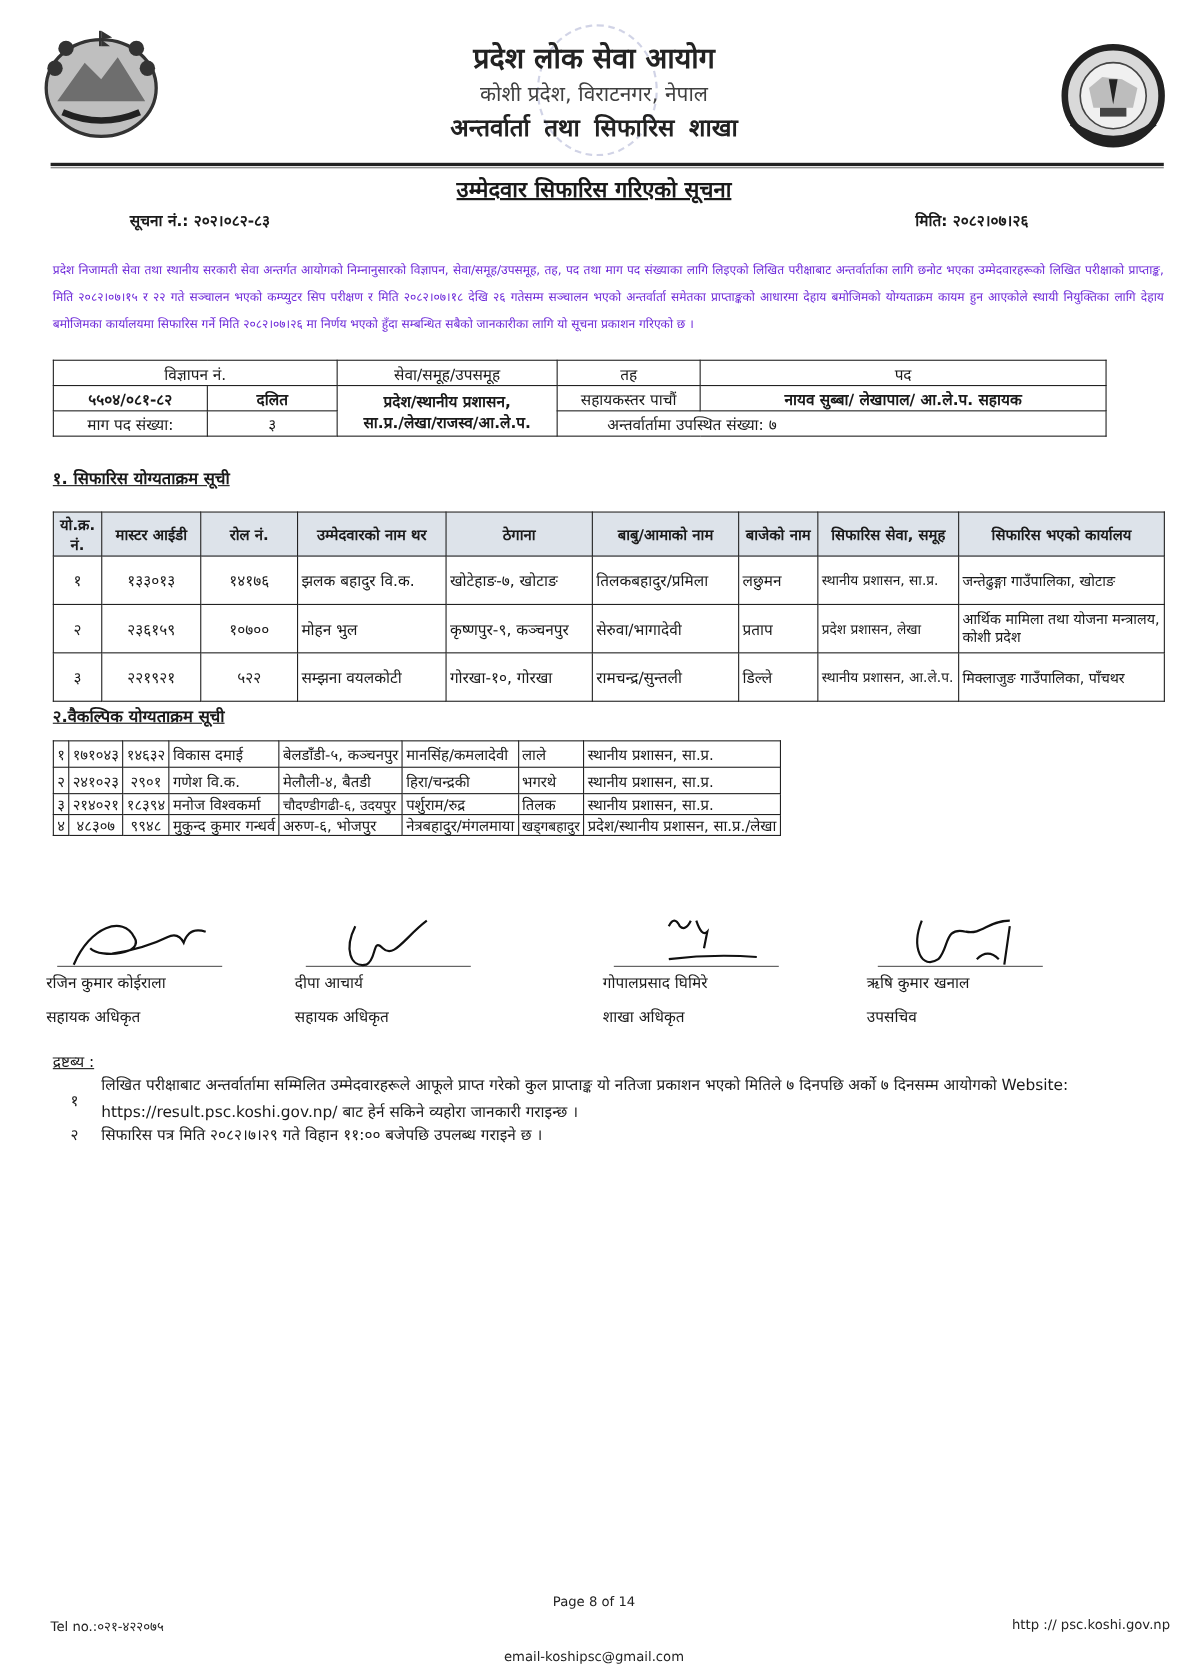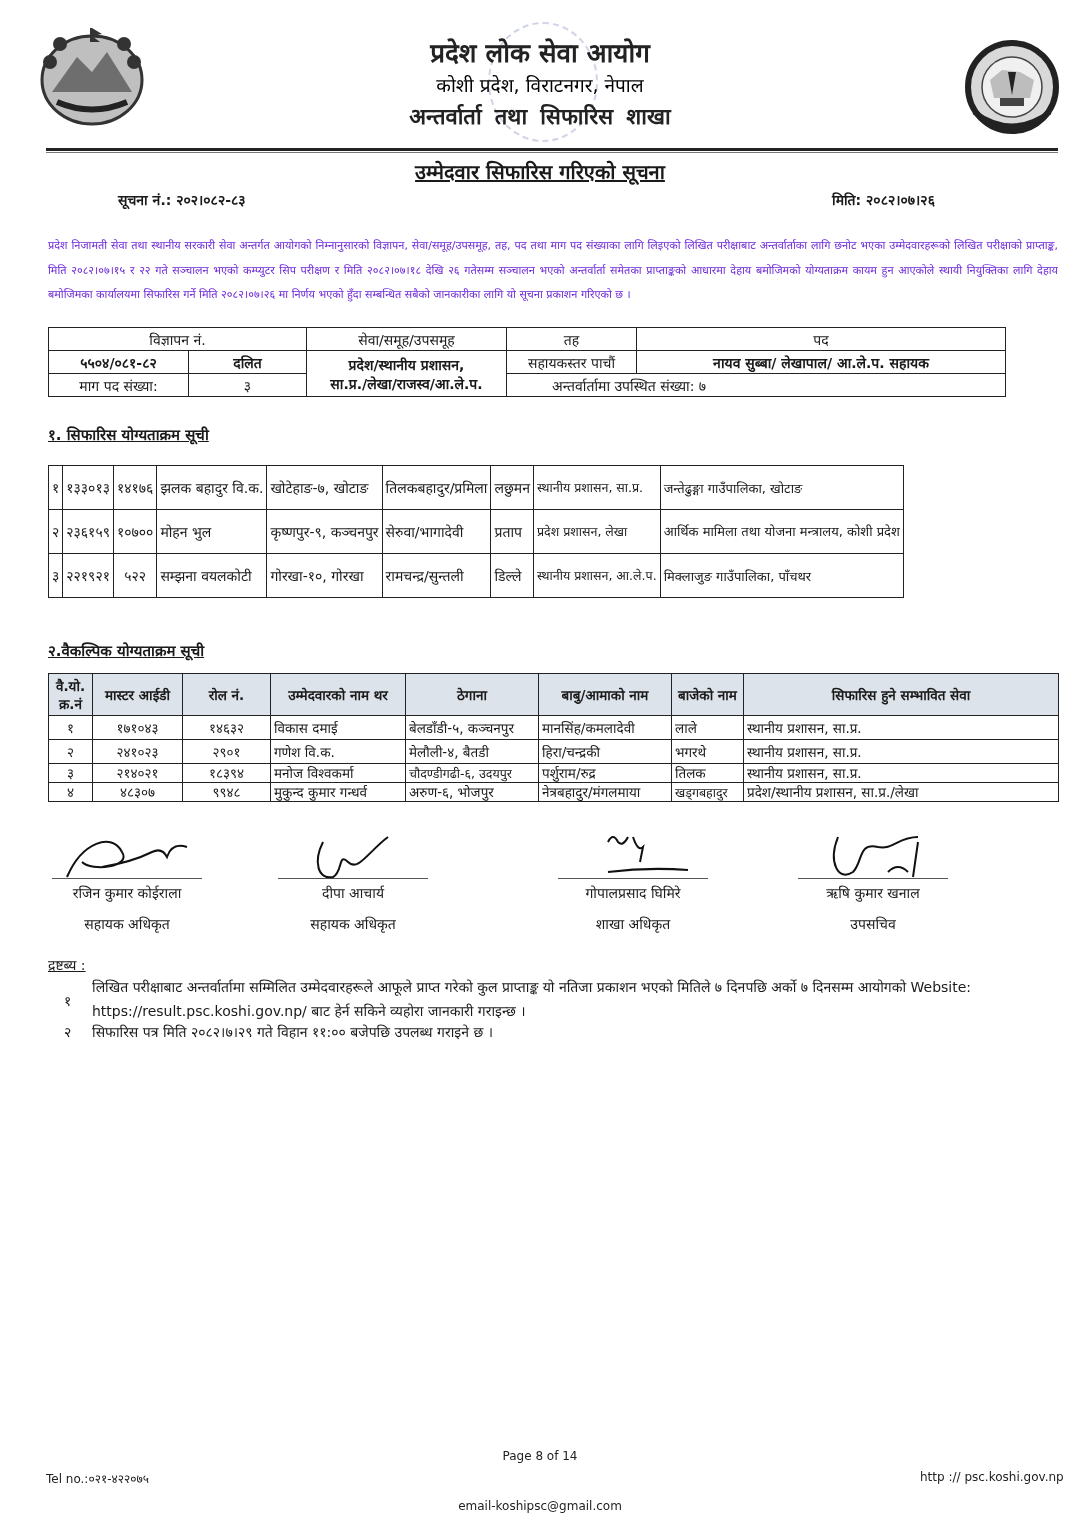--- a/index.html
+++ b/index.html
@@ -5,21 +5,21 @@
   * { box-sizing: border-box; margin: 0; padding: 0; }
   html, body { width: 1080px; height: 1527px; background: #ffffff; }
   body { position: relative; font-family: "DejaVu Sans", sans-serif; color: #1a1a1a; overflow: hidden; }
 
   .abs { position: absolute; }
 
   
   .emblem-left { left: 32px; top: 22px; width: 120px; height: 110px; }
   .emblem-right { left: 962px; top: 40px; width: 100px; height: 95px; }
   .hdr-title { left: 0; width: 1080px; text-align: center; top: 34px; font-size: 26px; font-weight: bold; color: #222; }
-  .hdr-sub1 { left: 0; width: 1080px; text-align: center; top: 72px; font-size: 19px; color: #000000; }
+  .hdr-sub1 { left: 0; width: 1080px; text-align: center; top: 72px; font-size: 19px; color: #404040; }
   .hdr-sub2 { left: 0; width: 1080px; text-align: center; top: 100px; font-size: 22px; font-weight: bold; color: #222; font-family: Liberation Mono, monospace; }
   .stamp { left: 488px; top: 22px; width: 110px; height: 120px; border: 2px dashed #9aa0c8; border-radius: 50%; opacity: .45; }
 
   .rule1 { left: 46px; top: 148px; width: 1012px; height: 3px; background: #222; }
   .rule2 { left: 46px; top: 152px; width: 1012px; height: 1px; background: #777; }
 
   .notice-title { left: 0; width: 1080px; text-align: center; top: 158px; font-size: 20px; font-weight: bold; text-decoration: underline; }
   .notice-no { left: 118px; top: 190px; font-size: 14px; font-weight: bold; }
   .notice-date { left: 832px; top: 190px; font-size: 14px; font-weight: bold; }
 
@@ -41,21 +41,21 @@
   .dt td.c { text-align: center; }
   .dt td.l { text-align: left; }
   .t1 { left: 48px; top: 465px; }
   .t1 td { height: 44px; }
   .t2 { left: 48px; top: 673px; }
   .t2 td { height: 24px; font-size: 13.5px; }
   .t2 tr.r2 td { height: 24px; }
   .t2 tr.small td { height: 19px; }
 
   
-  .sig { top: 832px; width: 170px; text-align: center; }
+  .sig { top: 832px; width: 170px; }
   .sig .line { height: 1px; background: #555; margin: 0 auto 4px; width: 150px; margin-top: 46px; }
   .sig .scribble { position: absolute; left: 20px; top: 0; width: 130px; height: 50px; }
   .sig .name { font-size: 14px; }
   .sig .role { font-size: 14px; margin-top: 12px; }
   .sig1 { left: 42px; }
   .sig2 { left: 268px; }
   .sig3 { left: 548px; }
   .sig4 { left: 788px; }
 
   
@@ -137,20 +137,31 @@
     <td>३</td>
     <td colspan="2" style="text-align:left;padding-left:45px;border-right:1.5px solid #222">अन्तर्वार्तामा उपस्थित संख्या: ७</td>
     <td style="border:none"></td>
   </tr>
 </tbody>
   </table>
 
 <div class="abs sec-title sec1">१. सिफारिस योग्यताक्रम सूची</div>
 <table class="abs dt t1">
   <tbody>
+      <tr>
+    <th style="width:44px">यो.क्र. नं.</th>
+    <th style="width:90px">मास्टर आईडी</th>
+    <th style="width:88px">रोल नं.</th>
+    <th style="width:135px">उम्मेदवारको नाम थर</th>
+    <th style="width:133px">ठेगाना</th>
+    <th style="width:133px">बाबु/आमाको नाम</th>
+    <th style="width:72px">बाजेको नाम</th>
+    <th style="width:128px">सिफारिस सेवा, समूह</th>
+    <th style="width:187px">सिफारिस भएको कार्यालय</th>
+  </tr>
   <tr>
     <td class="c">१</td>
     <td class="c">१३३०१३</td>
     <td class="c">१४१७६</td>
     <td class="l">झलक बहादुर वि.क.</td>
     <td class="l">खोटेहाङ-७, खोटाङ</td>
     <td class="l">तिलकबहादुर/प्रमिला</td>
     <td class="l">लछुमन</td>
     <td class="l" style="font-size:12.5px">स्थानीय प्रशासन, सा.प्र.</td>
     <td class="l" style="font-size:13px">जन्तेढुङ्गा गाउँपालिका, खोटाङ</td>
@@ -176,30 +187,20 @@
     <td class="l">डिल्ले</td>
     <td class="l" style="font-size:12.5px">स्थानीय प्रशासन, आ.ले.प.</td>
     <td class="l" style="font-size:13px">मिक्लाजुङ गाउँपालिका, पाँचथर</td>
   </tr>
 </tbody>
   </table>
 
 <div class="abs sec-title sec2">२.वैकल्पिक योग्यताक्रम सूची</div>
 <table class="abs dt t2">
   <tbody>
-      <tr>
-    <th style="width:44px;height:42px">वै.यो. क्र.नं</th>
-    <th style="width:90px">मास्टर आईडी</th>
-    <th style="width:88px">रोल नं.</th>
-    <th style="width:135px">उम्मेदवारको नाम थर</th>
-    <th style="width:133px">ठेगाना</th>
-    <th style="width:133px">बाबु/आमाको नाम</th>
-    <th style="width:72px">बाजेको नाम</th>
-    <th style="width:315px">सिफारिस हुने सम्भावित सेवा</th>
-  </tr>
   <tr class="r2">
     <td class="c">१</td>
     <td class="c">१७१०४३</td>
     <td class="c">१४६३२</td>
     <td class="l">विकास दमाई</td>
     <td class="l">बेलडाँडी-५, कञ्चनपुर</td>
     <td class="l">मानसिंह/कमलादेवी</td>
     <td class="l">लाले</td>
     <td class="l">स्थानीय प्रशासन, सा.प्र.</td>
   </tr>

